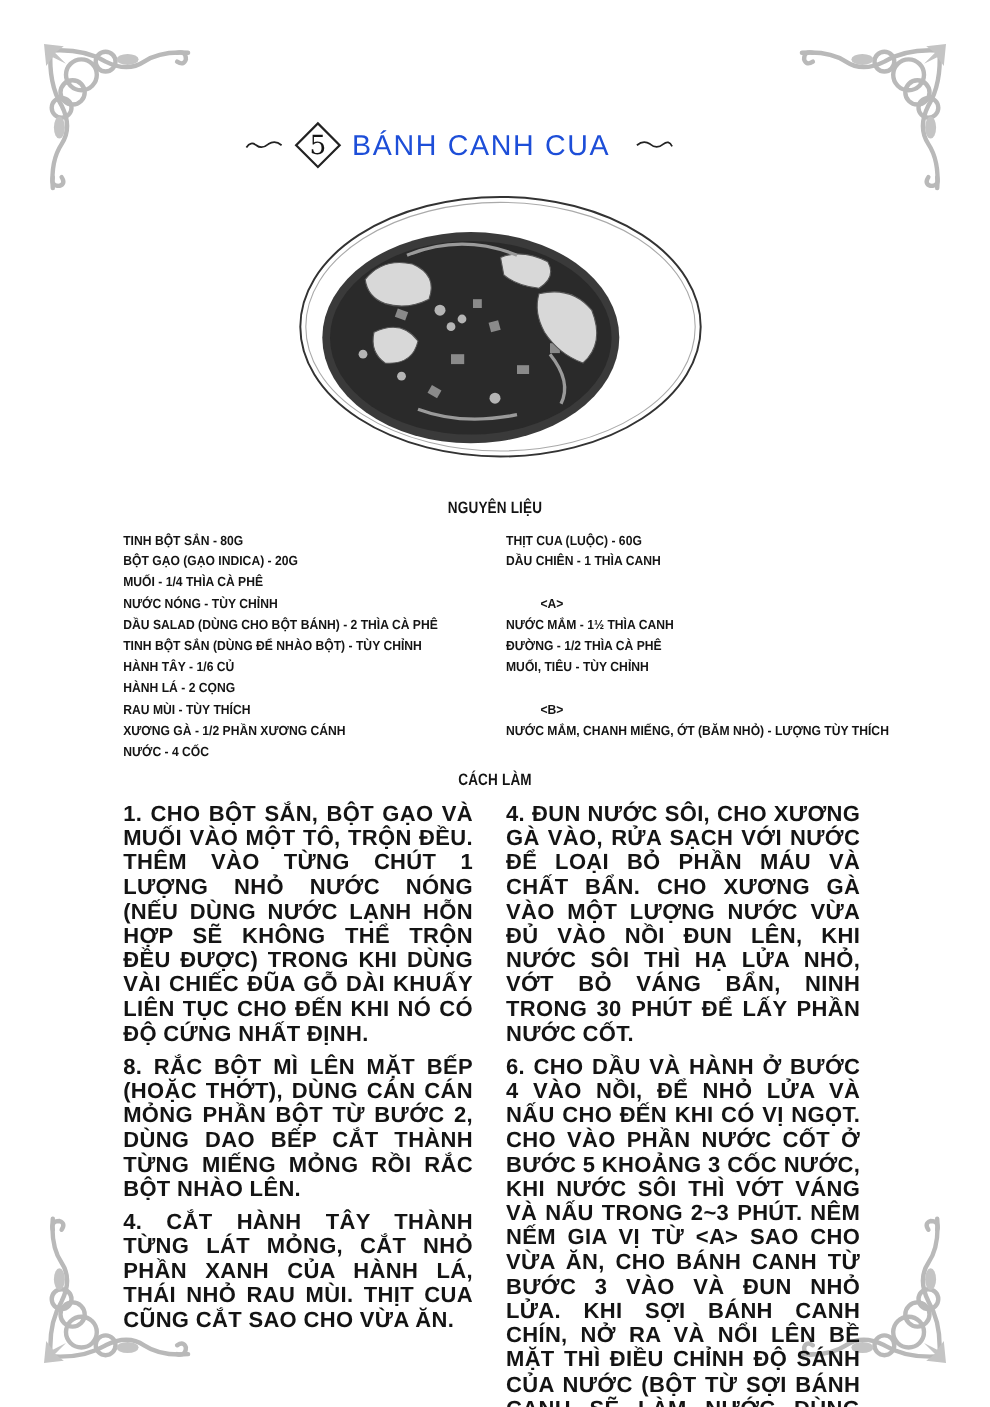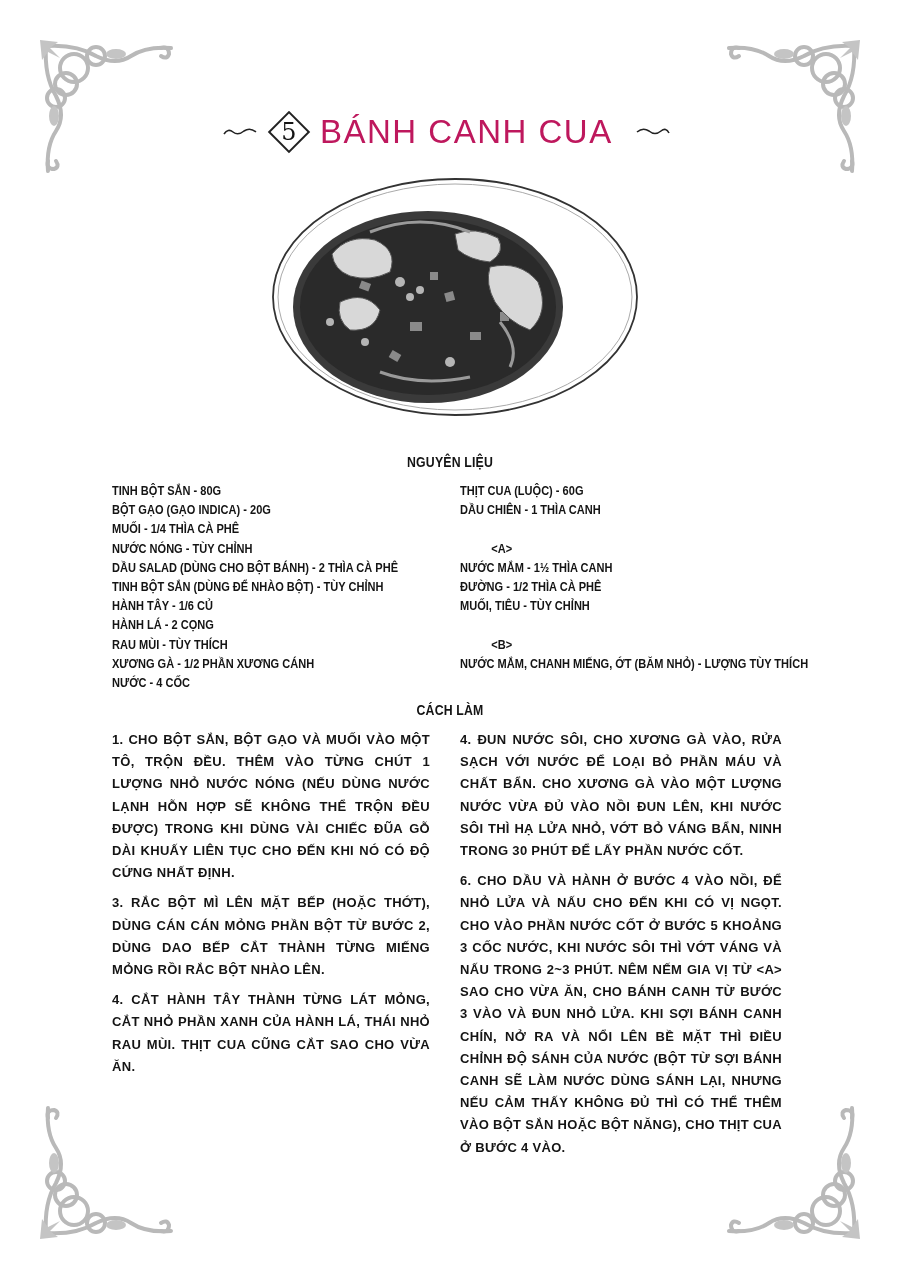--- a/index.html
+++ b/index.html
@@ -22,43 +22,43 @@
     .num-badge {
       width: 34px; height: 34px; position: relative; display: flex; align-items: center; justify-content: center;
       margin: 0 4px;
     }
     .num-badge::before {
       content: ""; position: absolute; width: 26px; height: 26px; border: 2px solid #222;
       transform: rotate(45deg);
     }
     .num-badge span { position: relative; font-family: "DejaVu Serif", serif; font-size: 24px; line-height: 1; }
     .title-text {
-      font-family: "Liberation Sans", sans-serif; font-size: 33px; letter-spacing: 1.5px; font-weight: 400;
-      color: #be185d;
+      font-family: "Liberation Sans", sans-serif; font-size: 26px; letter-spacing: 1.5px; font-weight: 400;
+      color: #1d4ed8;
     }
 
     .bowl { position: absolute; left: 270px; top: 172px; width: 370px; height: 250px; }
     .bowl svg { width: 100%; height: 100%; }
 
     .section-heading {
       position: absolute; left: 0; width: 900px; text-align: center;
       font-family: "Liberation Sans", sans-serif; font-weight: 700; font-size: 15px; letter-spacing: 0.2px;
       transform: scaleX(0.82);
     }
     .h-ing { top: 453px; }
     .h-method { top: 701px; }
 
     .ing-col { position: absolute; font-family: "Liberation Sans", sans-serif; font-weight: 700; font-size: 12px; }
     .ing-col .line { height: 19.2px; line-height: 19.2px; white-space: nowrap; transform-origin: left center; transform: scaleX(0.92); }
     .ing-left { left: 112px; top: 482px; }
     .ing-right { left: 460px; top: 482px; }
     .spacer { height: 19.2px; }
     .group-label { padding-left: 34px; }
 
-    .steps { position: absolute; font-family: "Liberation Sans", sans-serif; font-weight: 700; font-size: 13px; line-height: 22.2px; letter-spacing: 0.3px; text-align: justify; }
+    .steps { position: absolute; font-family: "Liberation Sans", sans-serif; font-weight: 700; font-size: 20px; line-height: 22.2px; letter-spacing: 0.3px; text-align: justify; }
     .steps .step { margin-bottom: 8px; }
     .steps-left { left: 112px; top: 729px; width: 318px; }
     .steps-right { left: 460px; top: 729px; width: 322px; }
   </style>
 </head>
 <body>
 
 <div class="corner tl">
   <svg viewBox="0 0 140 140">
     <g fill="none" stroke="#b9b9b9" stroke-width="4" stroke-linecap="round">
@@ -212,20 +212,20 @@
   <div class="line">MUỐI, TIÊU - TÙY CHỈNH</div>
   <div class="spacer"></div>
   <div class="line group-label">&lt;B&gt;</div>
   <div class="line">NƯỚC MẮM, CHANH MIẾNG, ỚT (BĂM NHỎ) - LƯỢNG TÙY THÍCH</div>
 </div>
 
 <div class="section-heading h-method">CÁCH LÀM</div>
 
 <div class="steps steps-left">
   <div class="step">1. CHO BỘT SẮN, BỘT GẠO VÀ MUỐI VÀO MỘT TÔ, TRỘN ĐỀU. THÊM VÀO TỪNG CHÚT 1 LƯỢNG NHỎ NƯỚC NÓNG (NẾU DÙNG NƯỚC LẠNH HỖN HỢP SẼ KHÔNG THỂ TRỘN ĐỀU ĐƯỢC) TRONG KHI DÙNG VÀI CHIẾC ĐŨA GỖ DÀI KHUẤY LIÊN TỤC CHO ĐẾN KHI NÓ CÓ ĐỘ CỨNG NHẤT ĐỊNH.</div>
-  <div class="step">3. RẮC BỘT MÌ LÊN MẶT BẾP (HOẶC THỚT), DÙNG CÁN CÁN MỎNG PHẦN BỘT TỪ BƯỚC 2, DÙNG DAO BẾP CẮT THÀNH TỪNG MIẾNG MỎNG RỒI RẮC BỘT NHÀO LÊN.</div>
+  <div class="step">8. RẮC BỘT MÌ LÊN MẶT BẾP (HOẶC THỚT), DÙNG CÁN CÁN MỎNG PHẦN BỘT TỪ BƯỚC 2, DÙNG DAO BẾP CẮT THÀNH TỪNG MIẾNG MỎNG RỒI RẮC BỘT NHÀO LÊN.</div>
   <div class="step">4. CẮT HÀNH TÂY THÀNH TỪNG LÁT MỎNG, CẮT NHỎ PHẦN XANH CỦA HÀNH LÁ, THÁI NHỎ RAU MÙI. THỊT CUA CŨNG CẮT SAO CHO VỪA ĂN.</div>
 </div>
 
 <div class="steps steps-right">
   <div class="step">4. ĐUN NƯỚC SÔI, CHO XƯƠNG GÀ VÀO, RỬA SẠCH VỚI NƯỚC ĐỂ LOẠI BỎ PHẦN MÁU VÀ CHẤT BẨN. CHO XƯƠNG GÀ VÀO MỘT LƯỢNG NƯỚC VỪA ĐỦ VÀO NỒI ĐUN LÊN, KHI NƯỚC SÔI THÌ HẠ LỬA NHỎ, VỚT BỎ VÁNG BẨN, NINH TRONG 30 PHÚT ĐỂ LẤY PHẦN NƯỚC CỐT.</div>
   <div class="step">6. CHO DẦU VÀ HÀNH Ở BƯỚC 4 VÀO NỒI, ĐỂ NHỎ LỬA VÀ NẤU CHO ĐẾN KHI CÓ VỊ NGỌT. CHO VÀO PHẦN NƯỚC CỐT Ở BƯỚC 5 KHOẢNG 3 CỐC NƯỚC, KHI NƯỚC SÔI THÌ VỚT VÁNG VÀ NẤU TRONG 2~3 PHÚT. NÊM NẾM GIA VỊ TỪ &lt;A&gt; SAO CHO VỪA ĂN, CHO BÁNH CANH TỪ BƯỚC 3 VÀO VÀ ĐUN NHỎ LỬA. KHI SỢI BÁNH CANH CHÍN, NỞ RA VÀ NỔI LÊN BỀ MẶT THÌ ĐIỀU CHỈNH ĐỘ SÁNH CỦA NƯỚC (BỘT TỪ SỢI BÁNH CANH SẼ LÀM NƯỚC DÙNG SÁNH LẠI, NHƯNG NẾU CẢM THẤY KHÔNG ĐỦ THÌ CÓ THỂ THÊM VÀO BỘT SẮN HOẶC BỘT NĂNG), CHO THỊT CUA Ở BƯỚC 4 VÀO.</div>
 </div>
 
 </body></html>

